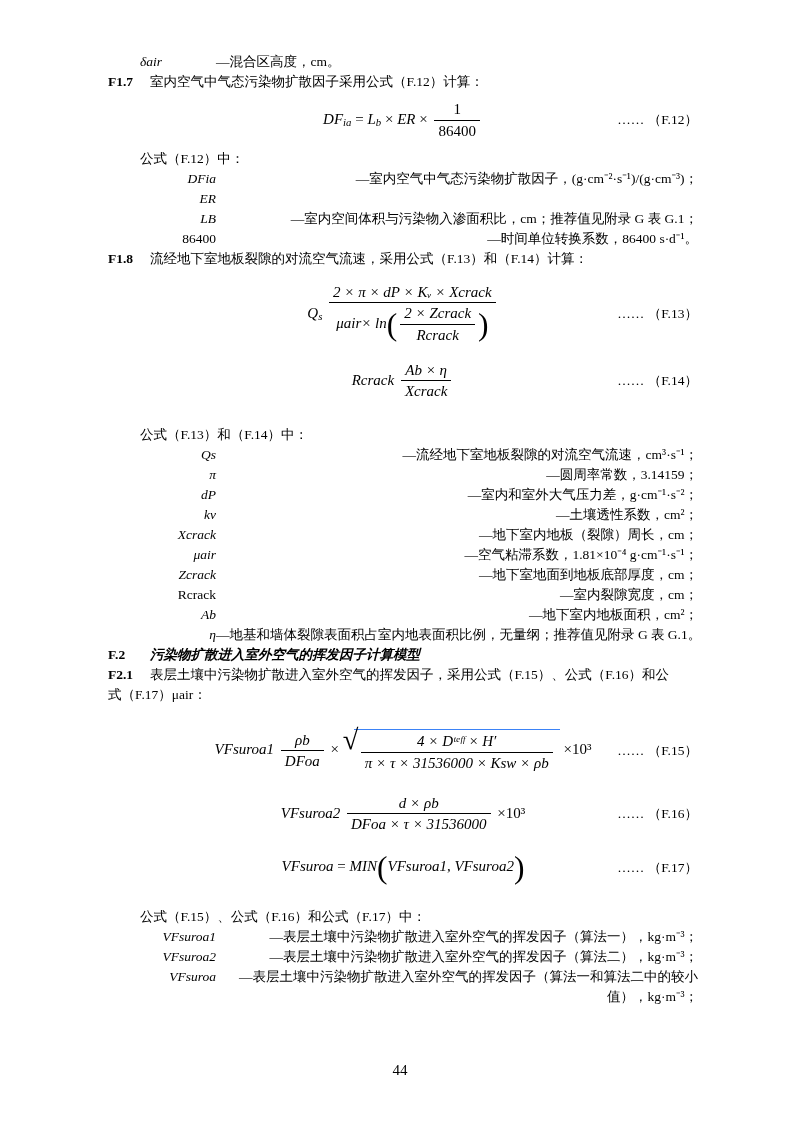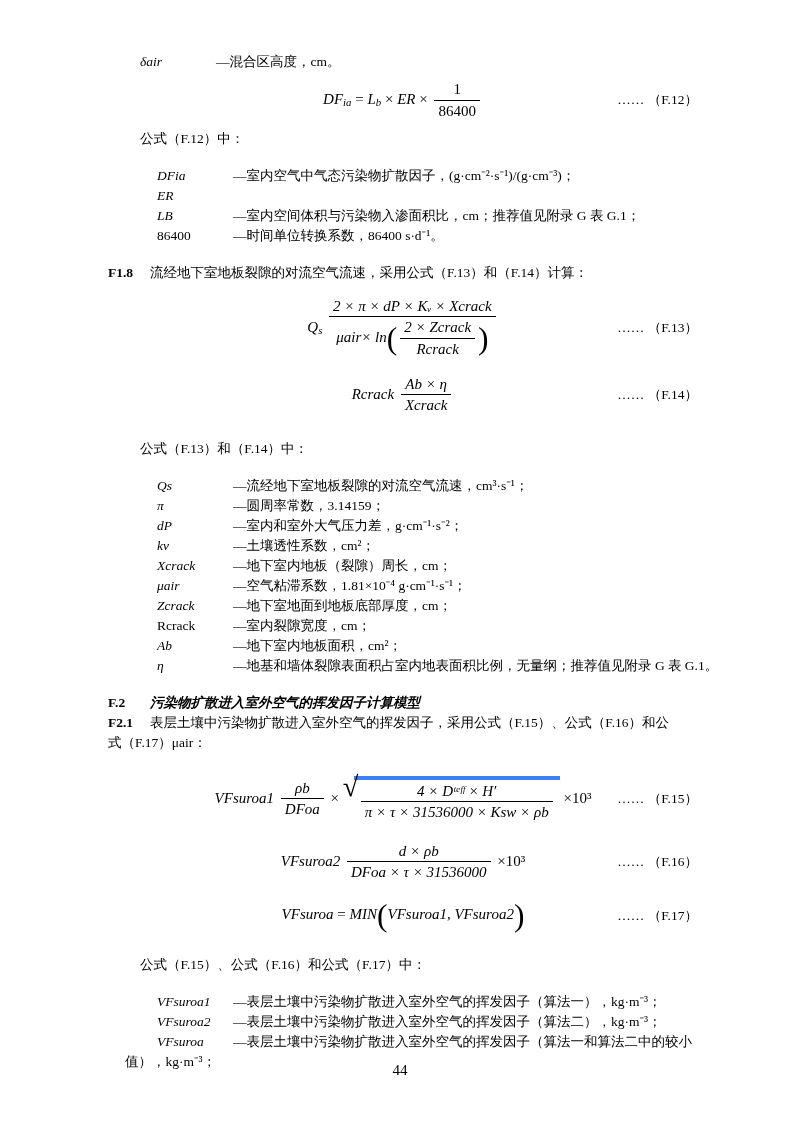--- a/index.html
+++ b/index.html
@@ -43,22 +43,23 @@
   .sec-num {
     width: 42px;
     flex: 0 0 42px;
     font-weight: bold;
   }
   .sec-body {
     flex: 1 1 auto;
   }
   .sec-body-nb { font-weight: normal; }
   .deflist {
-    margin: 17px;
+    margin: 0;
     padding: 0;
+    text-align: right;
   }
   .defrow {
     display: flex;
     font-size: 13.5px;
     line-height: 20px;
     white-space: nowrap;
   }
   .defrow .term {
     flex: 0 0 108px;
     width: 108px;
@@ -113,21 +114,21 @@
     line-height: 1.25;
   }
   .sqrt {
     display: inline-block;
     vertical-align: middle;
     position: relative;
     padding-left: 11px;
   }
   .sqrt > .radicand {
     display: inline-block;
-    border-top: 4px solid #3b82f6;
+    border-top: 1px solid #3b82f6;
     padding: 2px 4px 0 4px;
   }
   .sqrt::before {
     content: "\221A";
     position: absolute;
     left: 0;
     top: 0;
     font-size: 1.9em;
     line-height: 0.78;
   }
@@ -154,20 +155,24 @@
 <body>
 
 <div class="page">
   <div class="content">
 
     <div class="defrow">
       <div class="term">δair</div>
       <div class="desc">—混合区高度，cm。</div>
     </div>
 
+    <div class="indent-hang">
+      <div class="sec-num">F1.7</div>
+      <div class="sec-body sec-body-nb">室内空气中气态污染物扩散因子采用公式（F.12）计算：</div>
+    </div>
 
     <div class="spacer-sm"></div>
 
     <div class="formula-row">
       <div class="formula">
         <span class="ital">DF</span><span class="sub">ia</span>
         <span>=</span>
         <span class="ital">L</span><span class="sub">b</span>
         <span>×</span>
         <span class="ital">ER</span>

